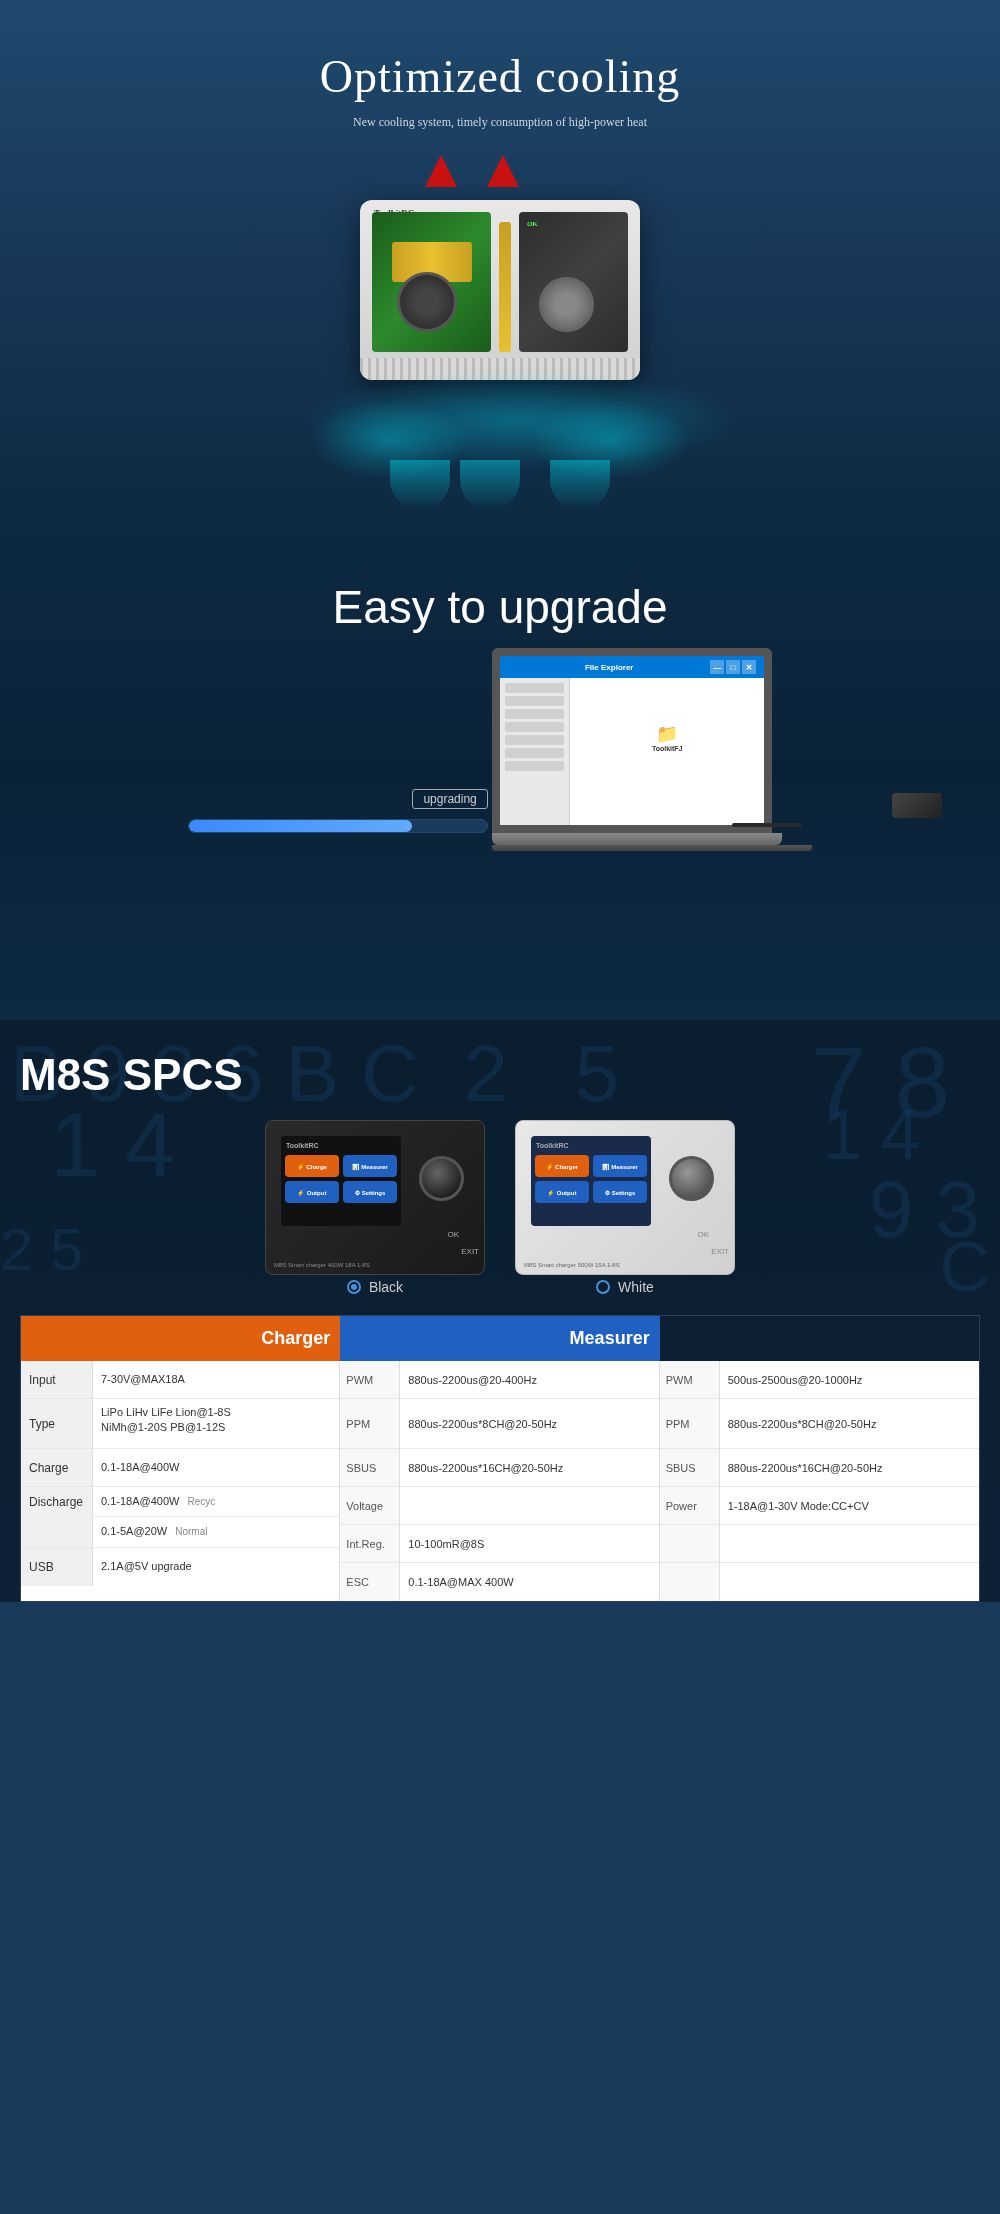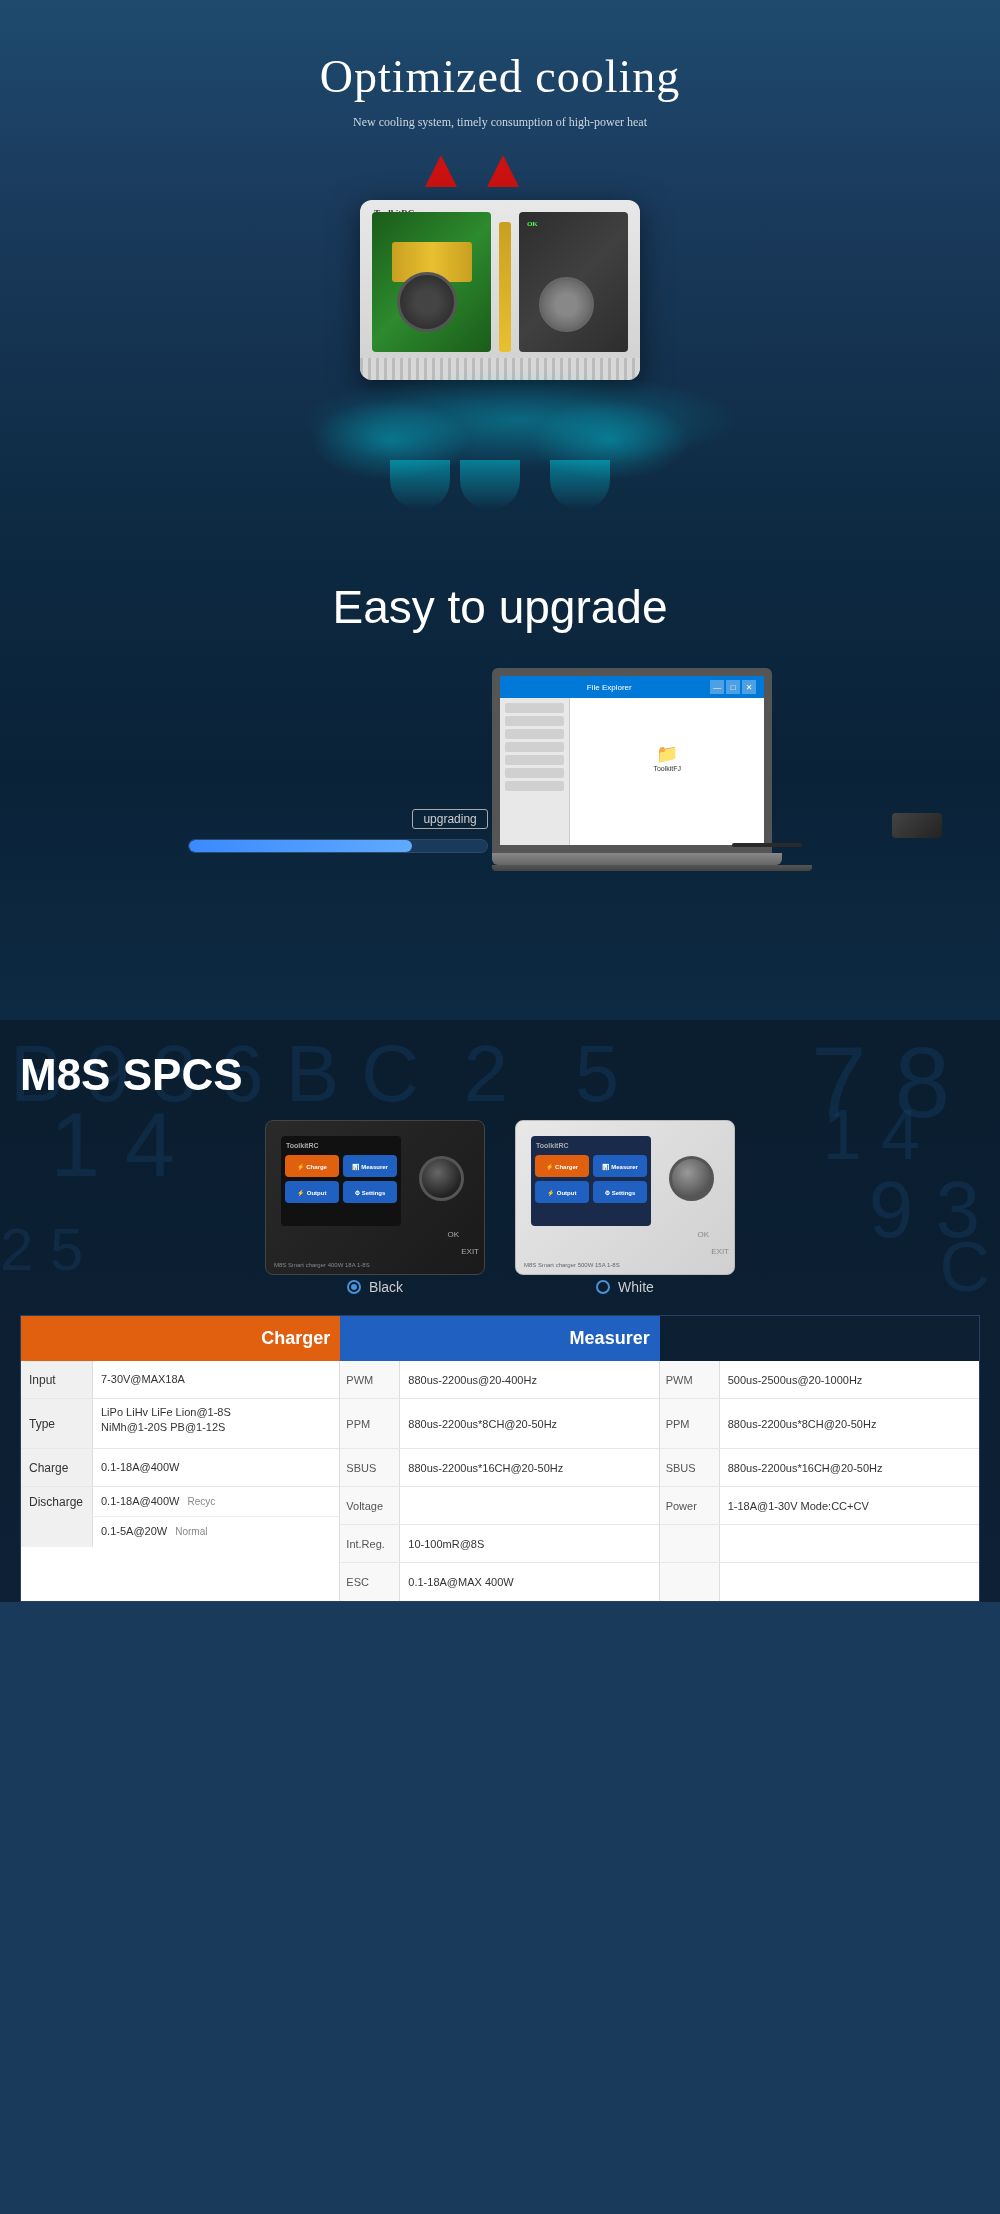--- a/index.html
+++ b/index.html
@@ -161,21 +161,21 @@
     .progress-bar-fill {
       height: 100%;
       width: 75%;
       background: linear-gradient(90deg, #3a8aff, #60aaff);
       border-radius: 7px;
     }
     
     .laptop-area {
       position: relative;
       display: inline-block;
-      margin-top: 20px;
+      font-weight: bold;
     }
     .laptop-screen {
       width: 280px;
       height: 185px;
       background: #1a3060;
       border-radius: 6px 6px 0 0;
       border: 8px solid #555;
       position: relative;
       overflow: hidden;
     }
@@ -685,20 +685,24 @@
           </div>
           <div style="display:flex;min-height:30px;">
             <div style="width:72px;min-width:72px;background:#f0f0f0;border-right:1px solid #ddd;"></div>
             <div class="spec-value">
               <span>0.1-5A@20W</span>
               <span style="margin-left:8px;color:#888;font-size:10px;">Normal</span>
             </div>
           </div>
         </div>
 
+        <div class="spec-row">
+          <div class="spec-label">USB</div>
+          <div class="spec-value">2.1A@5V    upgrade</div>
+        </div>
       </div>
 
       <div class="specs-col">
 
         <div class="spec-row">
           <div class="spec-sublabel">PWM</div>
           <div class="spec-subvalue">880us-2200us@20-400Hz</div>
         </div>
 
         <div class="spec-row" style="min-height:50px;">

